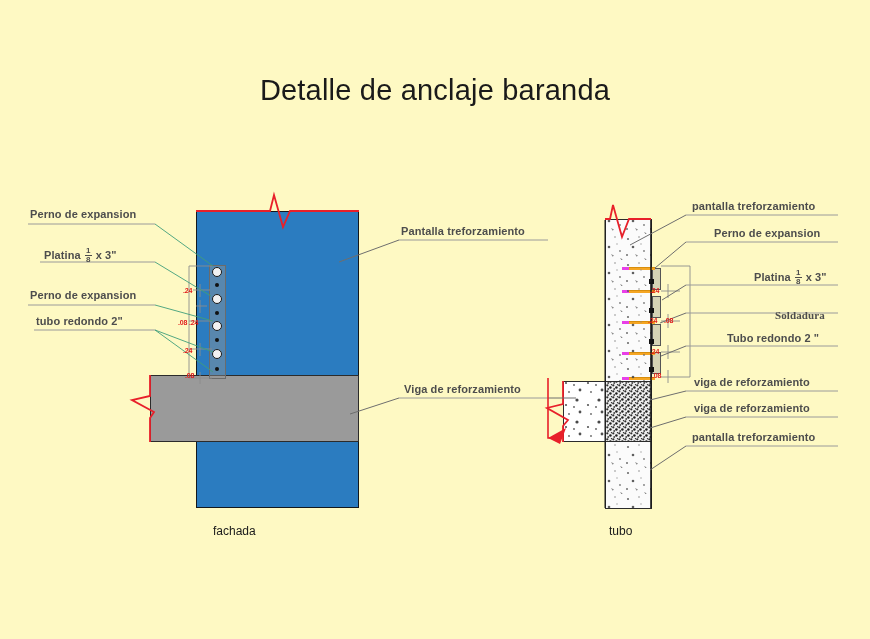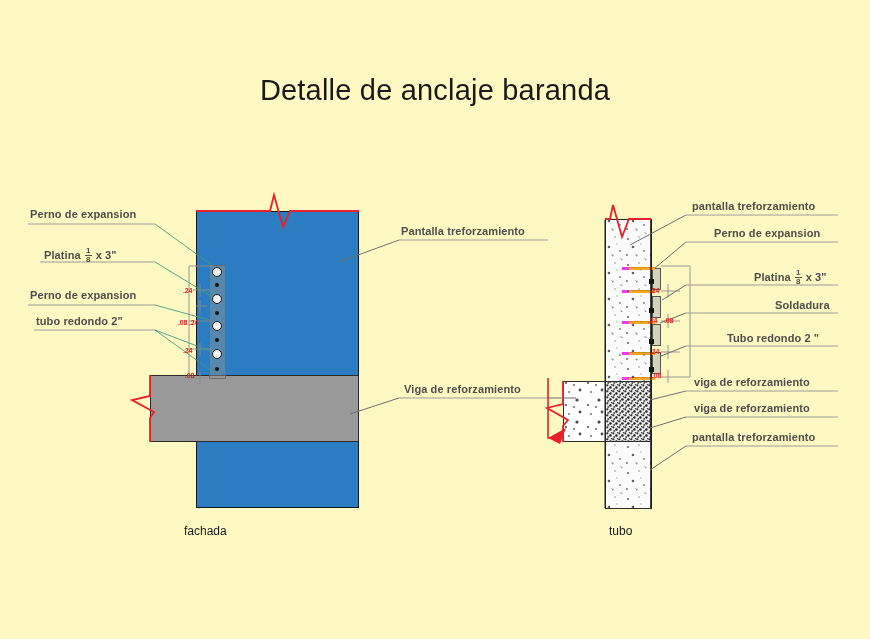--- a/index.html
+++ b/index.html
@@ -388,21 +388,21 @@
 
   <div class="lbl" style="left:692px; top:200px;">
     <span>pantalla treforzamiento</span>
   </div>
   <div class="lbl" style="left:714px; top:227px;">
     <span>Perno de expansion</span>
   </div>
   <div class="lbl" style="left:754px; top:269px;">
     <span>Platina </span><span class="frac"><span class="num">1</span><span class="den">8</span></span><span> x 3"</span>
   </div>
-  <div class="lbl" style="left:775px; top:299px;">
+  <div class="lbl" style="left:775px; top:309px;font-family:Liberation Serif, serif;">
     <span>Soldadura</span>
   </div>
   <div class="lbl" style="left:727px; top:332px;">
     <span>Tubo redondo 2 "</span>
   </div>
   <div class="lbl" style="left:694px; top:376px;">
     <span>viga de reforzamiento</span>
   </div>
   <div class="lbl" style="left:694px; top:402px;">
     <span>viga de reforzamiento</span>
@@ -416,16 +416,16 @@
   <div class="dim" style="left:189px; top:319px;">.24</div>
   <div class="dim" style="left:183px; top:347px;">.24</div>
   <div class="dim" style="left:185px; top:372px;">.08</div>
 
   <div class="dim" style="left:650px; top:287px;">.24</div>
   <div class="dim" style="left:648px; top:317px;">.24</div>
   <div class="dim" style="left:664px; top:317px;">.08</div>
   <div class="dim" style="left:650px; top:348px;">.24</div>
   <div class="dim" style="left:652px; top:372px;">.08</div>
 
-  <div class="caption" style="left:184px; top:524px;">fachada</div>
+  <div class="caption" style="left:213px; top:524px;">fachada</div>
   <div class="caption" style="left:609px; top:524px;">tubo</div>
 
 </div>
 
 </body></html>

